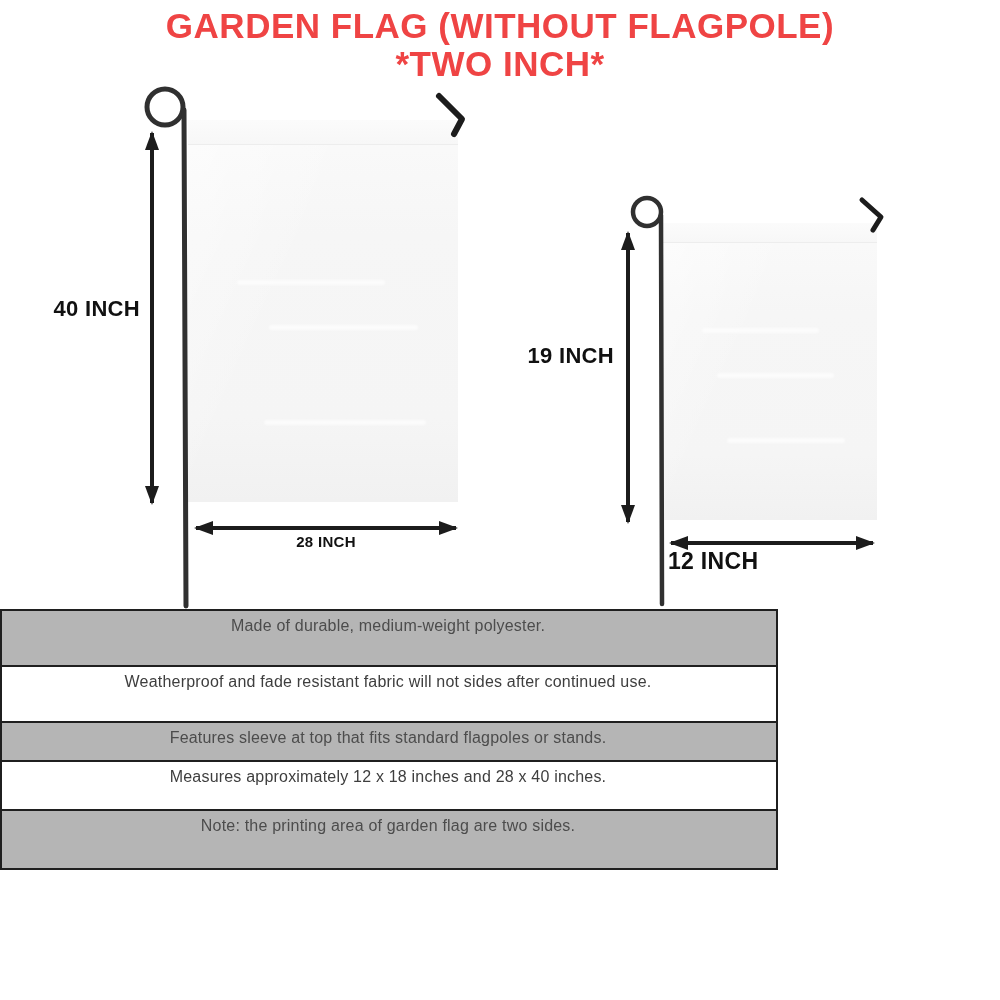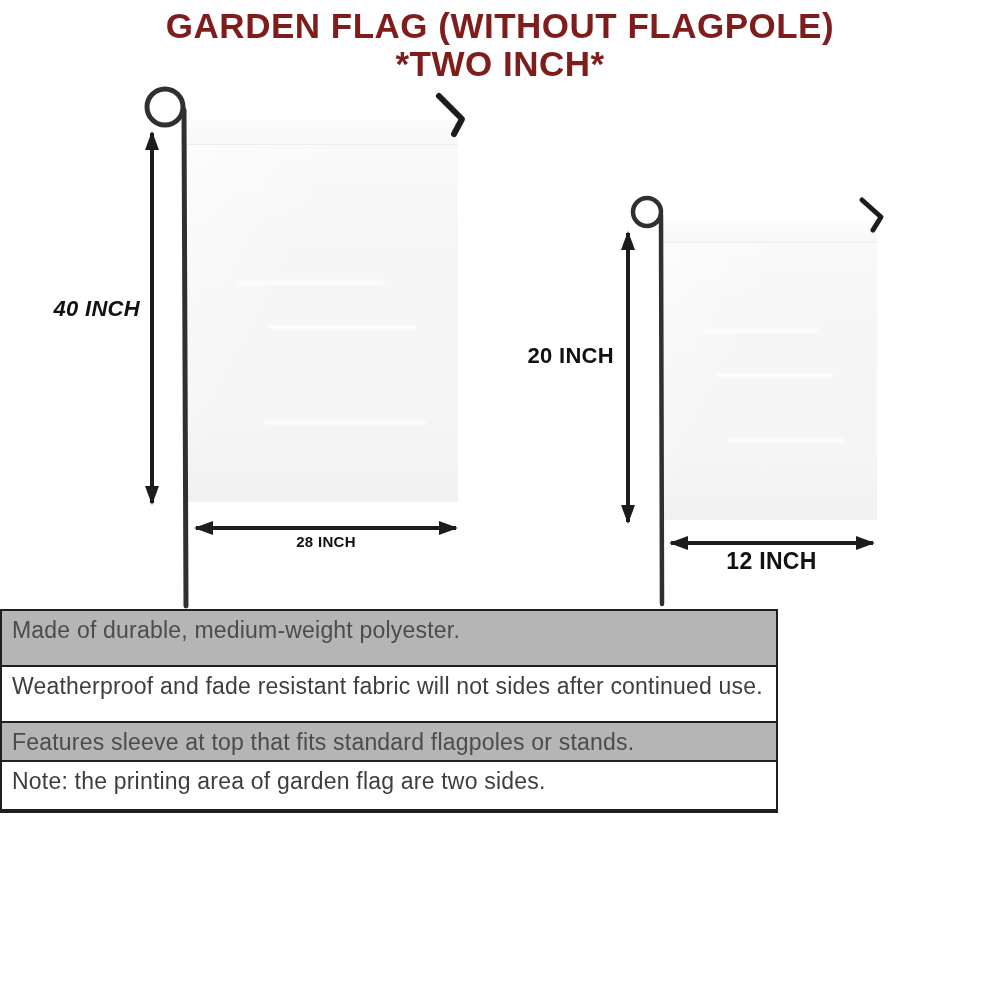--- a/index.html
+++ b/index.html
@@ -3,21 +3,21 @@
 <meta charset="utf-8">
 <style>
   html,body{margin:0;padding:0;background:#ffffff;}
   .stage{
     position:relative;width:1000px;height:1000px;background:#ffffff;overflow:hidden;
     font-family:"Liberation Sans", sans-serif;
   }
   
   .title{
     position:absolute;left:0;top:6px;width:1000px;text-align:center;
-    color:#7f1d1d;font-weight:800;letter-spacing:.5px;line-height:40px;
+    color:#ef4444;font-weight:800;letter-spacing:.5px;line-height:40px;
   }
   .title .l1{font-size:35px;}
   .title .l2{font-size:35px;margin-top:-2px;}
 
   
   .flag{
     position:absolute;
     background:
       linear-gradient(115deg, rgba(255,255,255,.55) 0%, rgba(255,255,255,0) 40%),
       linear-gradient(to bottom, #fafafa 0%, #f6f6f6 30%, #f5f5f5 78%, #f1f1f1 100%);
@@ -33,42 +33,43 @@
   .flag-small{left:663px;top:223px;width:214px;height:297px;}
   .flag-small .sleeve{height:19px;}
 
   
   .art{position:absolute;left:0;top:0;width:1000px;height:1000px;pointer-events:none;}
 
   
   .dim{
     position:absolute;color:#111;font-weight:700;font-size:22px;letter-spacing:.3px;white-space:nowrap;
   }
-  .dim-40{left:20px;top:296px;width:120px;text-align:right;font-style:italic;}
+  .dim-40{left:20px;top:296px;width:120px;text-align:right;}
   .dim-18{left:494px;top:343px;width:120px;text-align:right;}
   .dim-28{left:193px;top:533px;width:266px;text-align:center;font-size:15px;}
-  .dim-12{left:668px;top:548px;width:207px;text-align:center;font-size:23px;}
+  .dim-12{left:668px;top:548px;width:207px;font-size:23px;}
 
   
   .features{
     position:absolute;left:0;top:609px;width:778px;
     border:2px solid #1f1f1f;border-left-width:2px;box-sizing:border-box;
     background:#ffffff;
   }
   .feature-row{
     box-sizing:border-box;border-bottom:2px solid #1f1f1f;
-    padding:6px 12px 14px 10px;font-size:23px;letter-spacing:.2px;color:#3e3e3e;
+    padding:6px 12px 14px 10px;font-size:16px;letter-spacing:.2px;color:#3e3e3e;
     background:#ffffff;
+    text-align:center;
   }
   .feature-row:nth-child(odd){background:#b5b5b5;color:#4c4c4c;}
   .feature-row:nth-child(1){height:56px;}
   .feature-row:nth-child(2){height:56px;}
   .feature-row:nth-child(3){height:39px;}
   .feature-row:nth-child(4){height:49px;}
-  .feature-row:nth-child(5){height:46px;border-bottom:none;}
+  .feature-row:nth-child(5){height:57px;border-bottom:none;}
 </style>
 </head>
 <body>
 
 <div class="stage">
 
   <div class="title">
     <div class="l1">GARDEN FLAG (WITHOUT FLAGPOLE)</div>
     <div class="l2">*TWO INCH*</div>
   </div>
@@ -102,31 +103,34 @@
     <polyline points="862,200 881,217 873,230" fill="none" stroke="#1c1c1c" stroke-width="5" stroke-linecap="round" stroke-linejoin="round"></polyline>
 
     <line x1="152" y1="133" x2="152" y2="503" stroke="#1c1c1c" stroke-width="4" marker-start="url(#ah)" marker-end="url(#ah)"></line>
     <line x1="196" y1="528" x2="456" y2="528" stroke="#1c1c1c" stroke-width="4" marker-start="url(#ah)" marker-end="url(#ah)"></line>
     <line x1="628" y1="233" x2="628" y2="522" stroke="#1c1c1c" stroke-width="4" marker-start="url(#ah)" marker-end="url(#ah)"></line>
     <line x1="671" y1="543" x2="873" y2="543" stroke="#1c1c1c" stroke-width="4" marker-start="url(#ah)" marker-end="url(#ah)"></line>
   </svg>
 
   <div class="dim dim-40">40 INCH</div>
   <div class="dim dim-28">28 INCH</div>
-  <div class="dim dim-18">20 INCH</div>
+  <div class="dim dim-18">19 INCH</div>
   <div class="dim dim-12">12 INCH</div>
 
   <div class="features">
     <div class="feature-row">
       <span>Made of durable, medium-weight polyester.</span>
     </div>
     <div class="feature-row">
       <span>Weatherproof and fade resistant fabric will not sides after continued use.</span>
     </div>
     <div class="feature-row">
       <span>Features sleeve at top that fits standard flagpoles or stands.</span>
     </div>
     <div class="feature-row">
+      <span>Measures approximately 12 x 18 inches and 28 x 40 inches.</span>
+    </div>
+    <div class="feature-row">
       <span>Note: the printing area of garden flag are two sides.</span>
     </div>
   </div>
 
 </div>
 
 </body></html>

